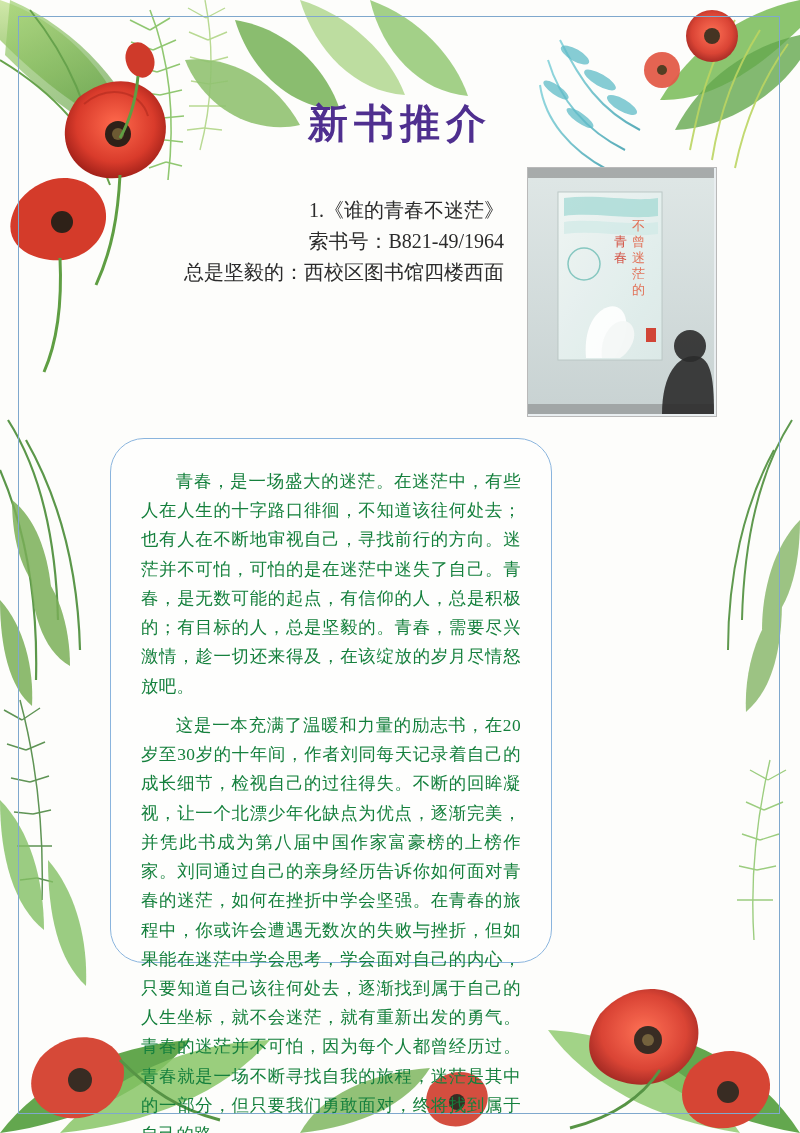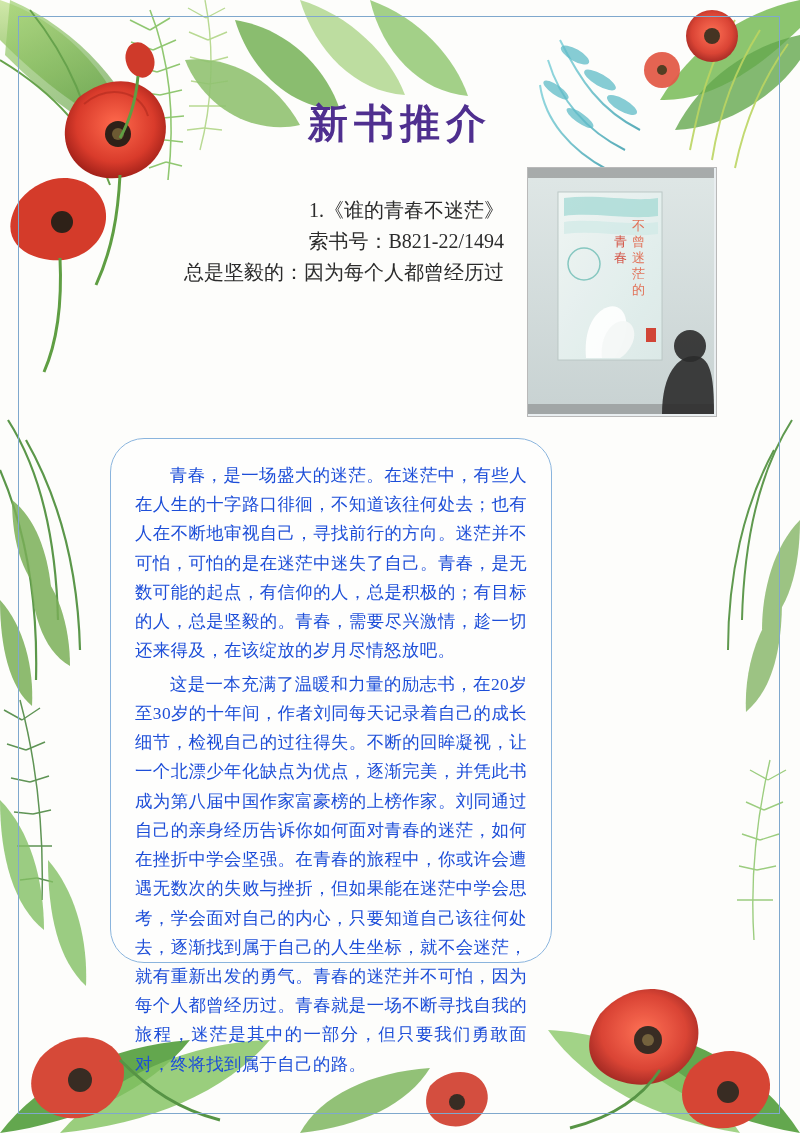--- a/index.html
+++ b/index.html
@@ -89,26 +89,26 @@
     top: 438px;
     width: 442px;
     height: 525px;
     border: 1.5px solid #8ab4dd;
     border-radius: 34px;
     background: rgba(255,255,255,0.55);
     box-sizing: border-box;
     padding: 18px 20px 14px 20px;
   }
   .panel p {
-    margin: 4px;
+    margin: 10px;
     text-indent: 2em;
     font-size: 17.4px;
     line-height: 1.68;
     letter-spacing: 0.4px;
-    color: #1d4ed8;
+    color: #15803d;
     text-align: justify;
     font-family: "Liberation Serif", serif;
   }
   .panel p + p { margin-top: 2px; }
 </style>
 </head>
 <body>
 
 <div class="page">
 
@@ -286,24 +286,24 @@
     </svg>
   </div>
 
   <div class="frame"></div>
 
   <div class="title">新书推介</div>
 
   <div class="book-info">
     <div class="line">1.《谁的青春不迷茫》</div>
     <div class="line">
-      <span>索书号：</span><span>B821-22/1494</span>
+      <span>索书号：</span><span>B821-49/1964</span>
     </div>
     <div class="line">
-      <span>总是坚毅的：</span><span>因为每个人都曾经历过</span>
+      <span>总是坚毅的：</span><span>西校区图书馆四楼西面</span>
     </div>
   </div>
 
   <div class="cover-photo">
     <svg width="186" height="246" viewBox="0 0 186 246" xmlns="http://www.w3.org/2000/svg">
       <defs>
         <linearGradient id="shelf" x1="0" y1="0" x2="0" y2="1">
           <stop offset="0%" stop-color="#dfe7e6"></stop>
           <stop offset="100%" stop-color="#c8d2d2"></stop>
         </linearGradient>

